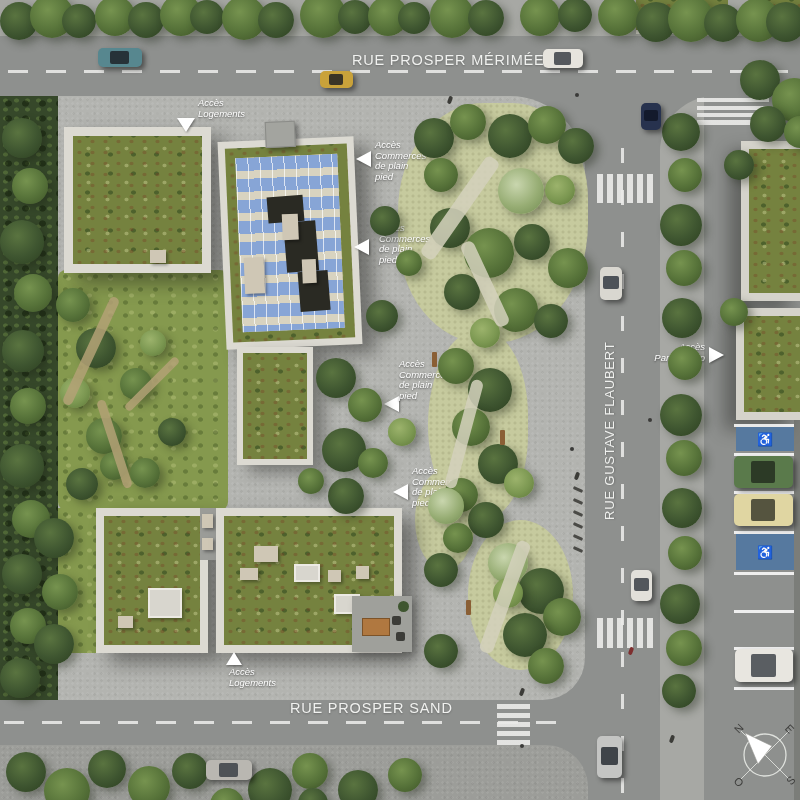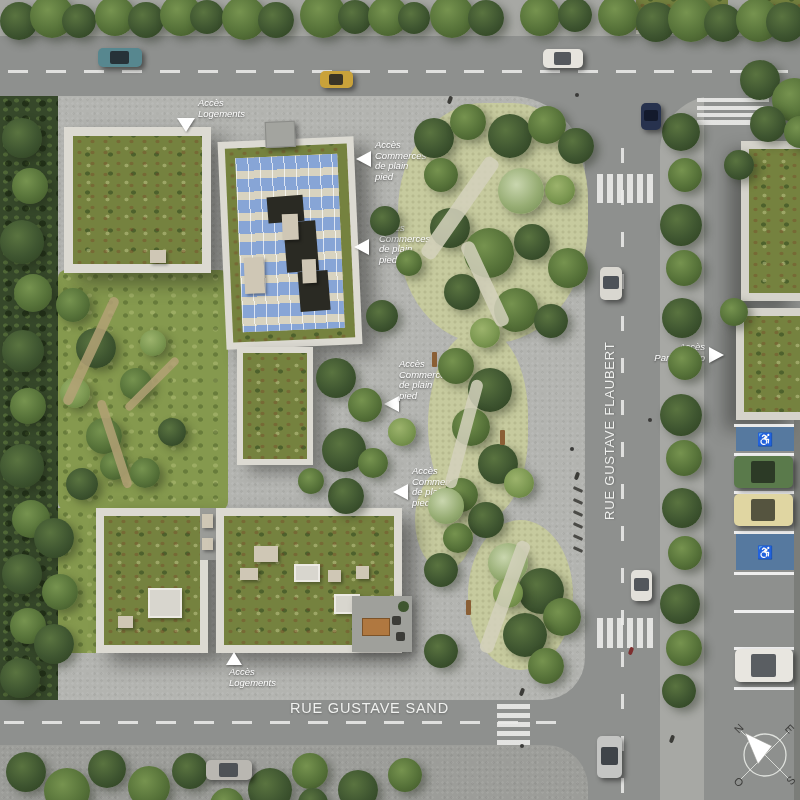--- a/index.html
+++ b/index.html
@@ -126,22 +126,23 @@
   <div class="a roofg" style="left:636px;top:0;width:92px;height:30px;border-bottom:4px solid #d8d6ce;"></div>
   <div class="a roofg" style="left:754px;top:0;width:46px;height:20px;border-bottom:3px solid #d8d6ce;"></div>
 
   <div class="a pspot" style="left:736px;top:427px;width:58px;height:24px;">
       <span>♿</span>
     </div>
   <div class="a pspot" style="left:736px;top:534px;width:58px;height:36px;">
       <span>♿</span>
     </div>
 
+  <div class="a street" style="left:352px;top:52px;width:190px;text-align:center;">RUE PROSPER MÉRIMÉE</div>
   <div class="a street vstreet" style="left:602px;top:335px;height:185px;font-size:13px;">RUE GUSTAVE FLAUBERT</div>
-  <div class="a street" style="left:290px;top:700px;width:150px;text-align:center;">RUE GUSTAVE SAND</div>
+  <div class="a street" style="left:290px;top:700px;width:150px;text-align:center;">RUE PROSPER SAND</div>
 
   <div class="a tri tri-down" style="left:177px;top:118px;"></div>
   <div class="a ann" style="left:198px;top:98px;">Accès
 Logements</div>
 
   <div class="a tri tri-left" style="left:356px;top:151px;"></div>
   <div class="a ann" style="left:375px;top:140px;">Accès
 Commerces
 de plain
 pied</div>

